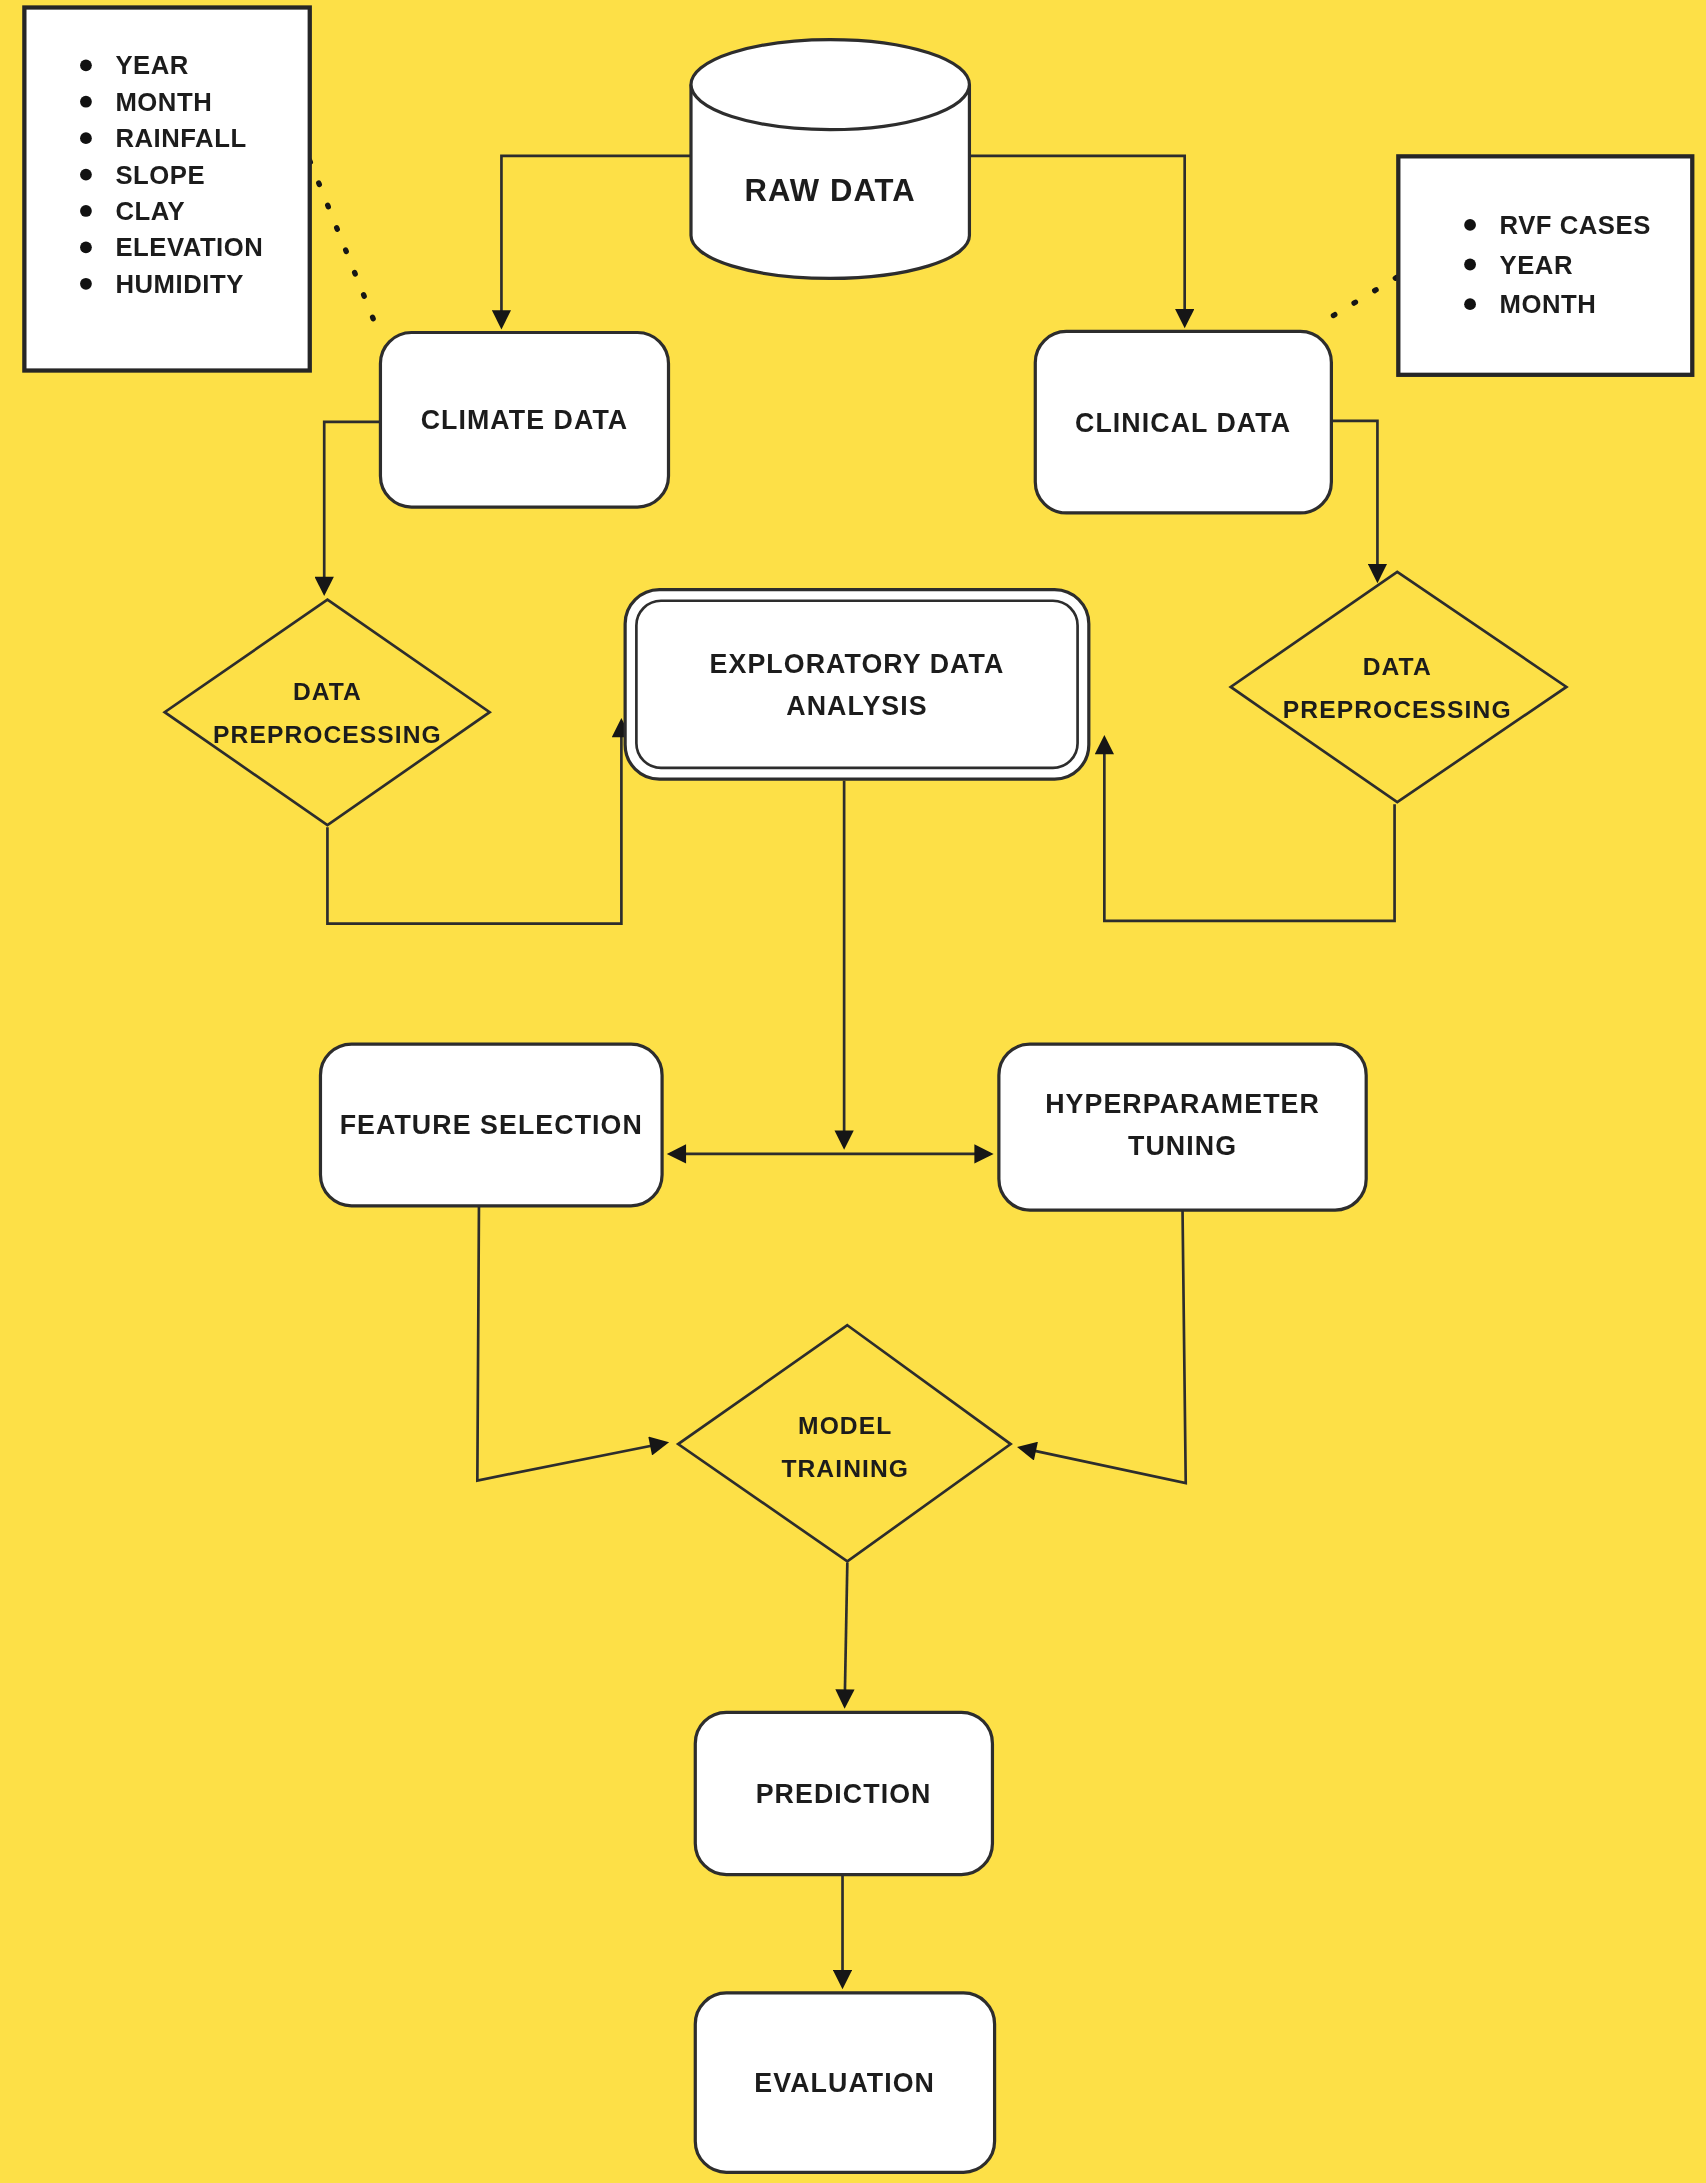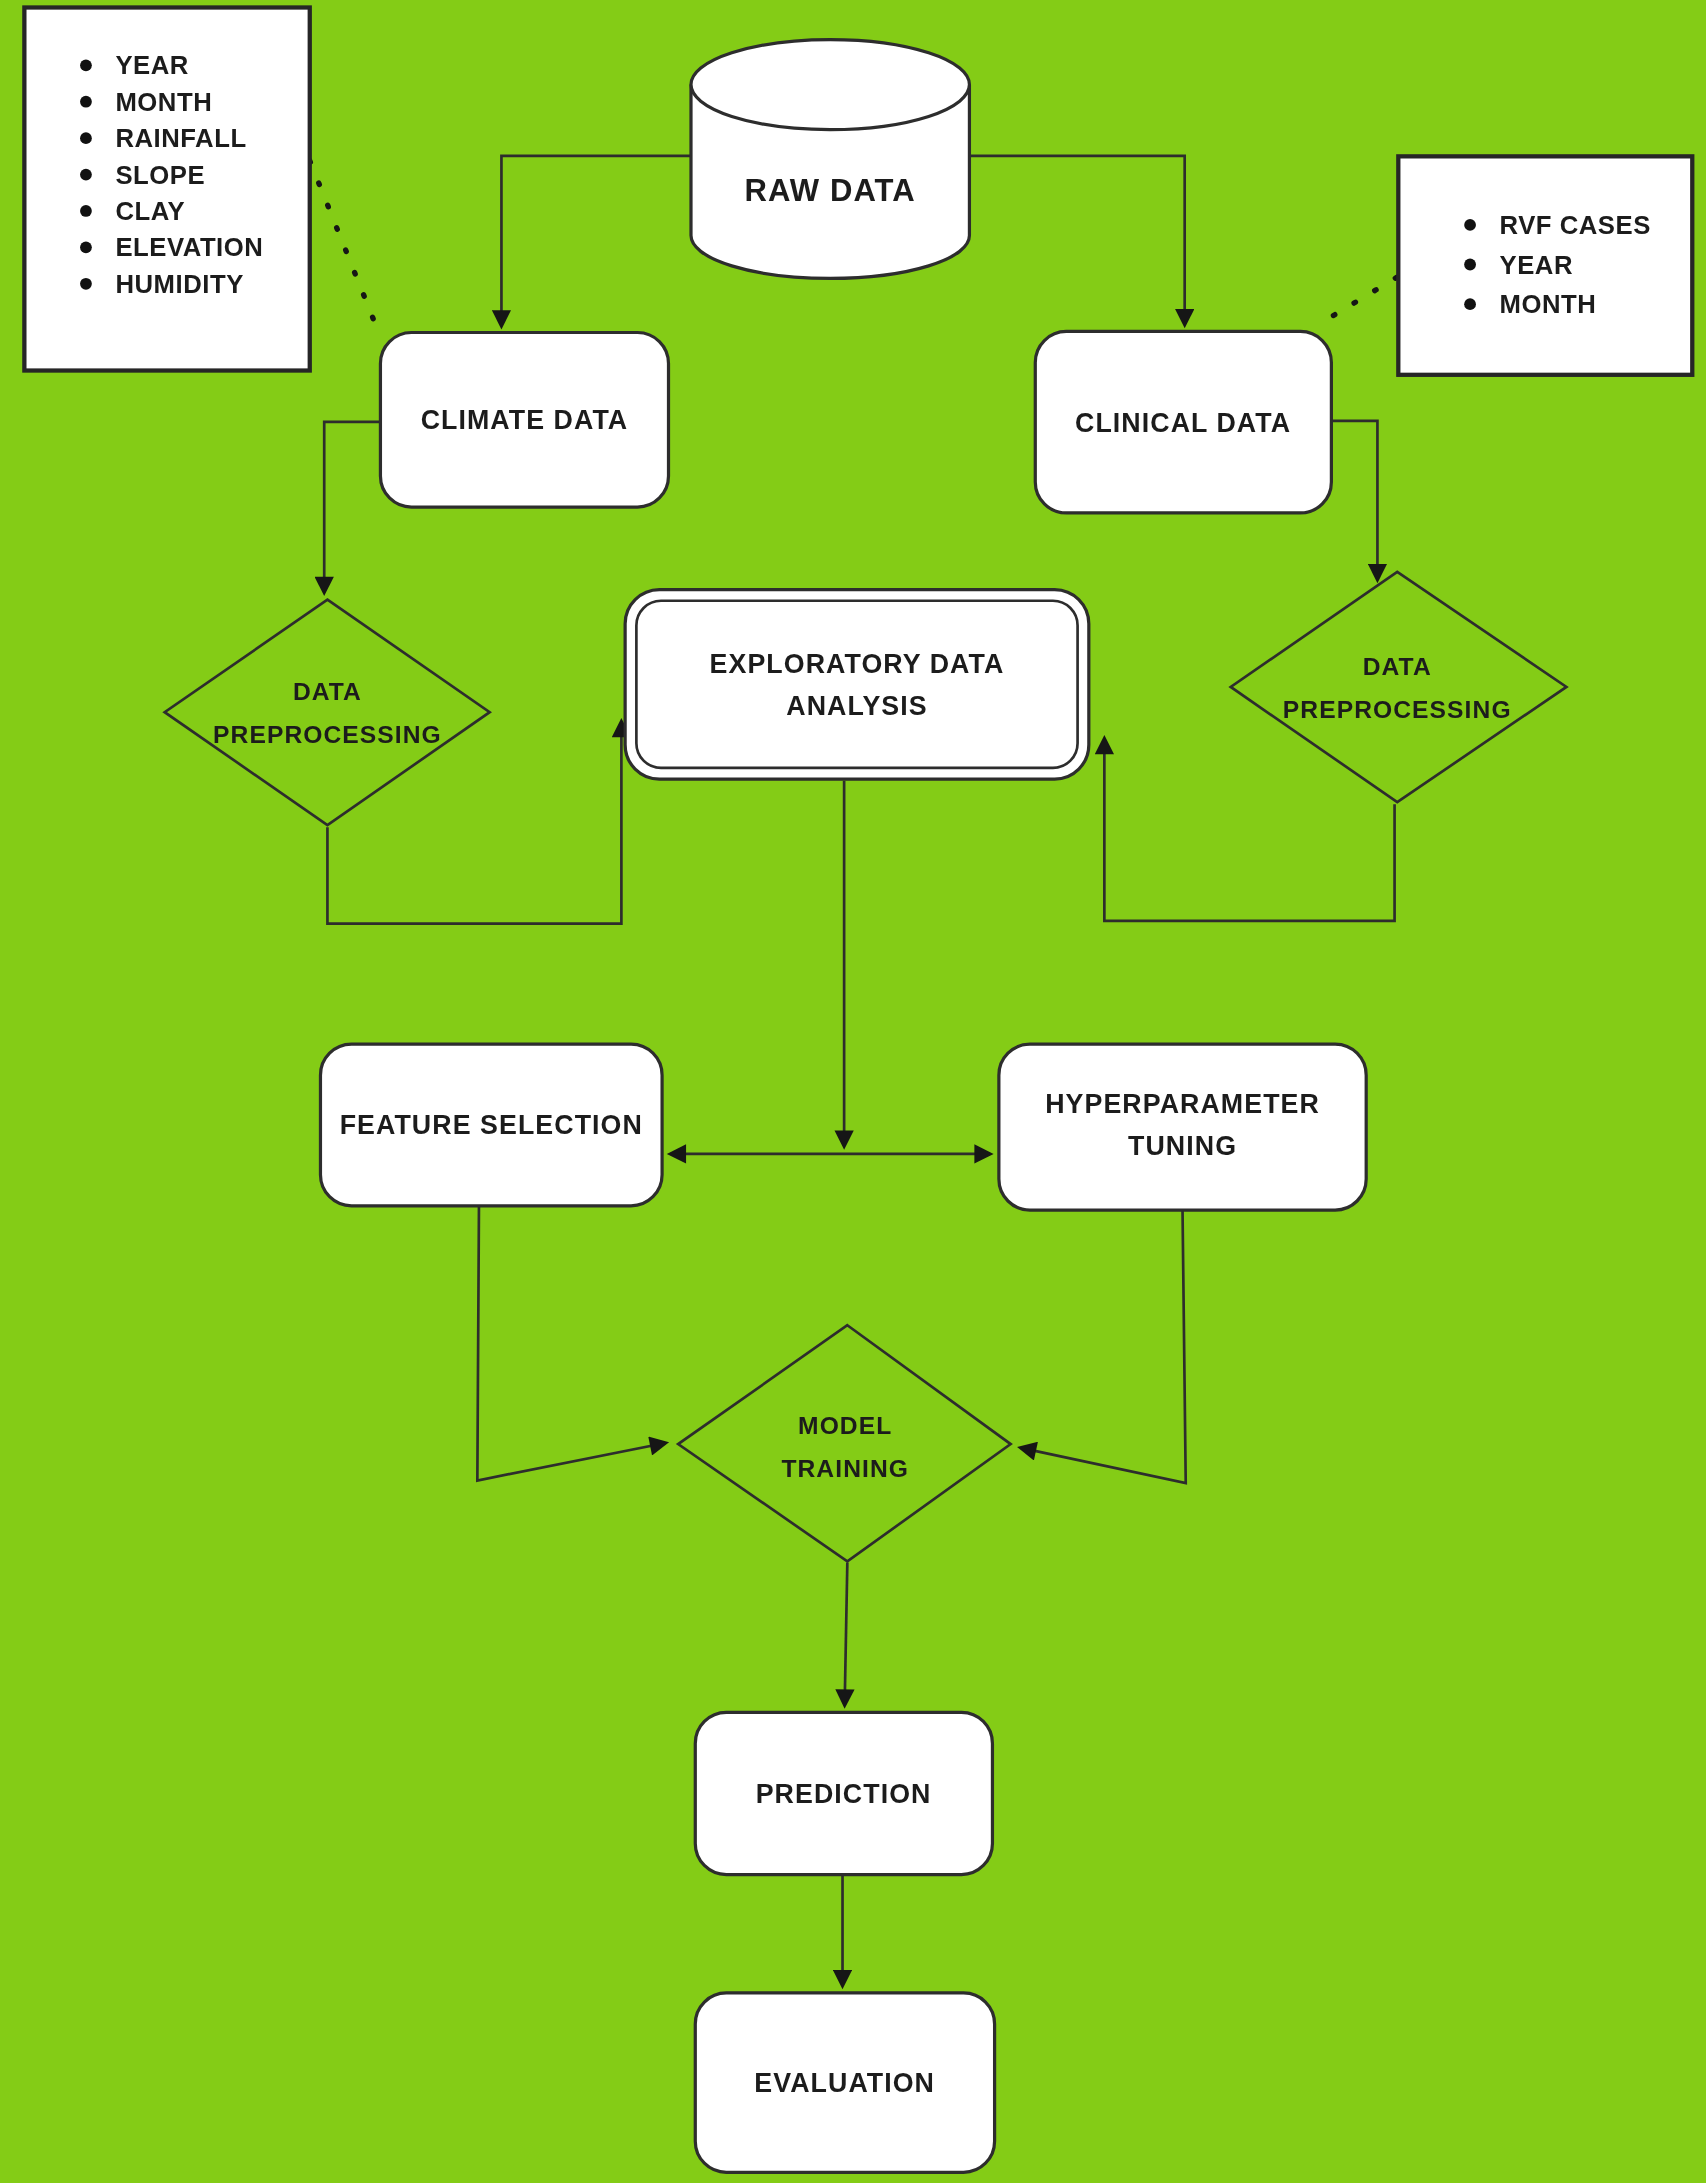--- a/index.html
+++ b/index.html
@@ -4,21 +4,21 @@
 <style>
   html, body {
     margin: 0;
     padding: 0;
     background: #ffffff;
   }
   #stage {
     position: relative;
     width: 1707px;
     height: 2183px;
-    background: #84cc16;
+    background: #fde047;
     font-family: "Liberation Sans", sans-serif;
   }
   svg { display: block; }
   .node-outline {
     fill: #ffffff;
     stroke: #2d2d2d;
     stroke-width: 6;
   }
   .thin-outline {
     fill: none;

